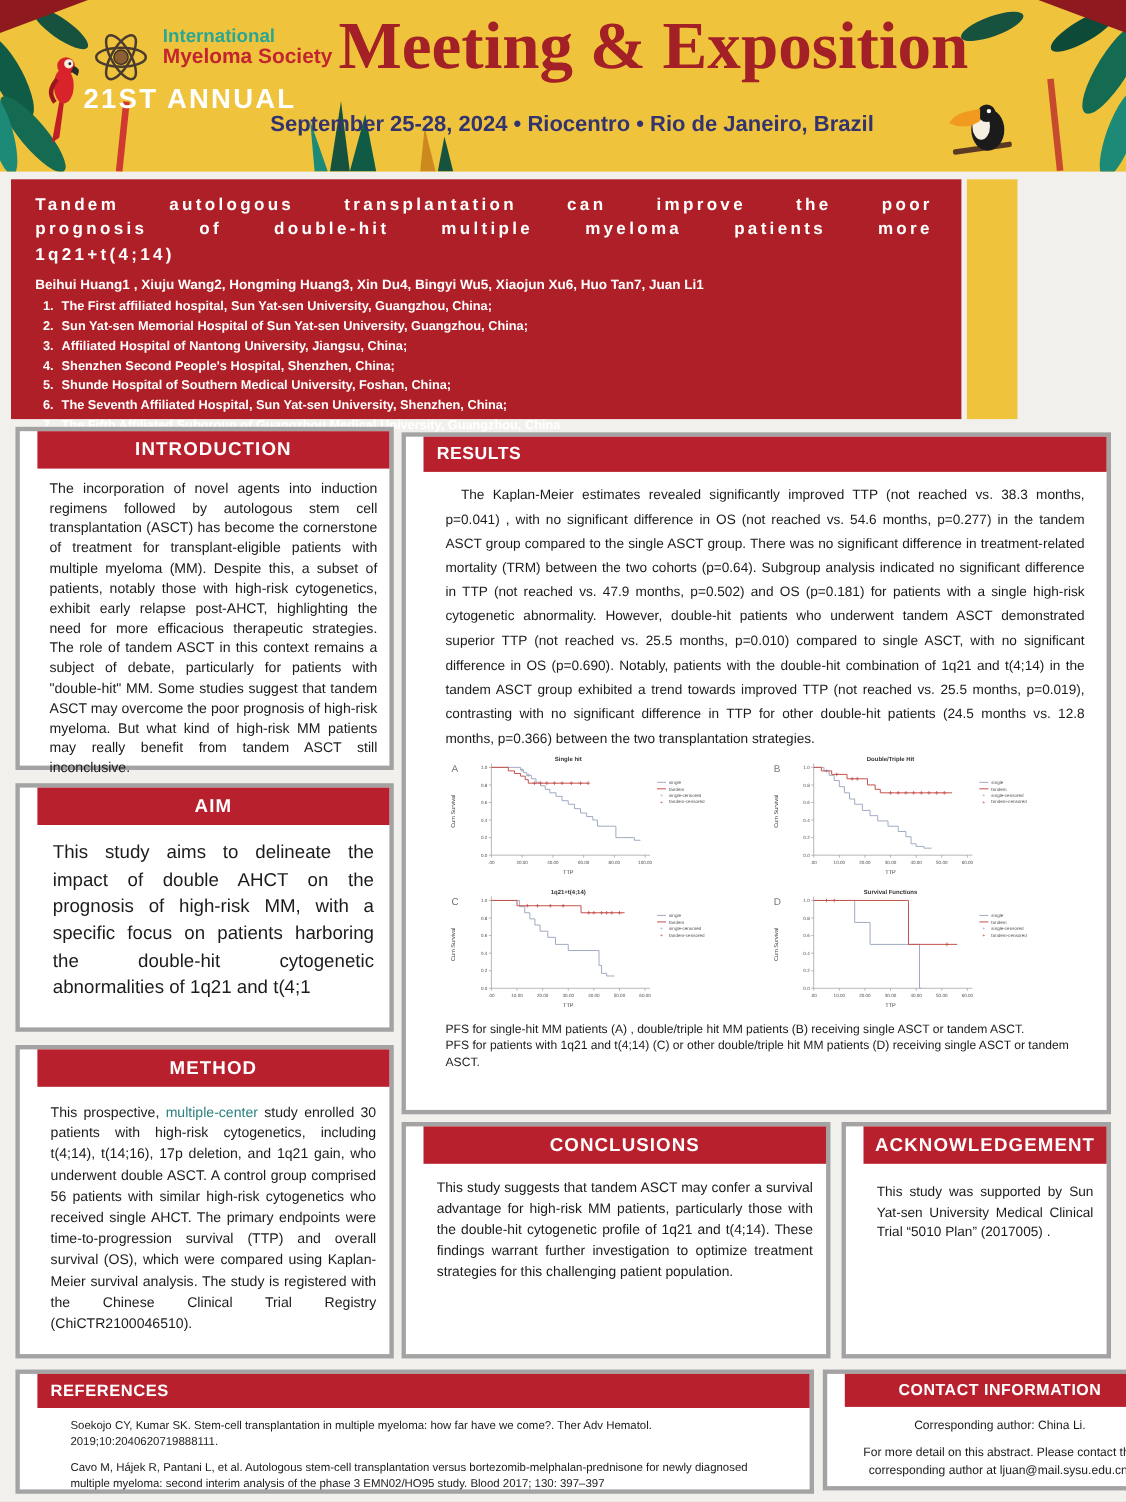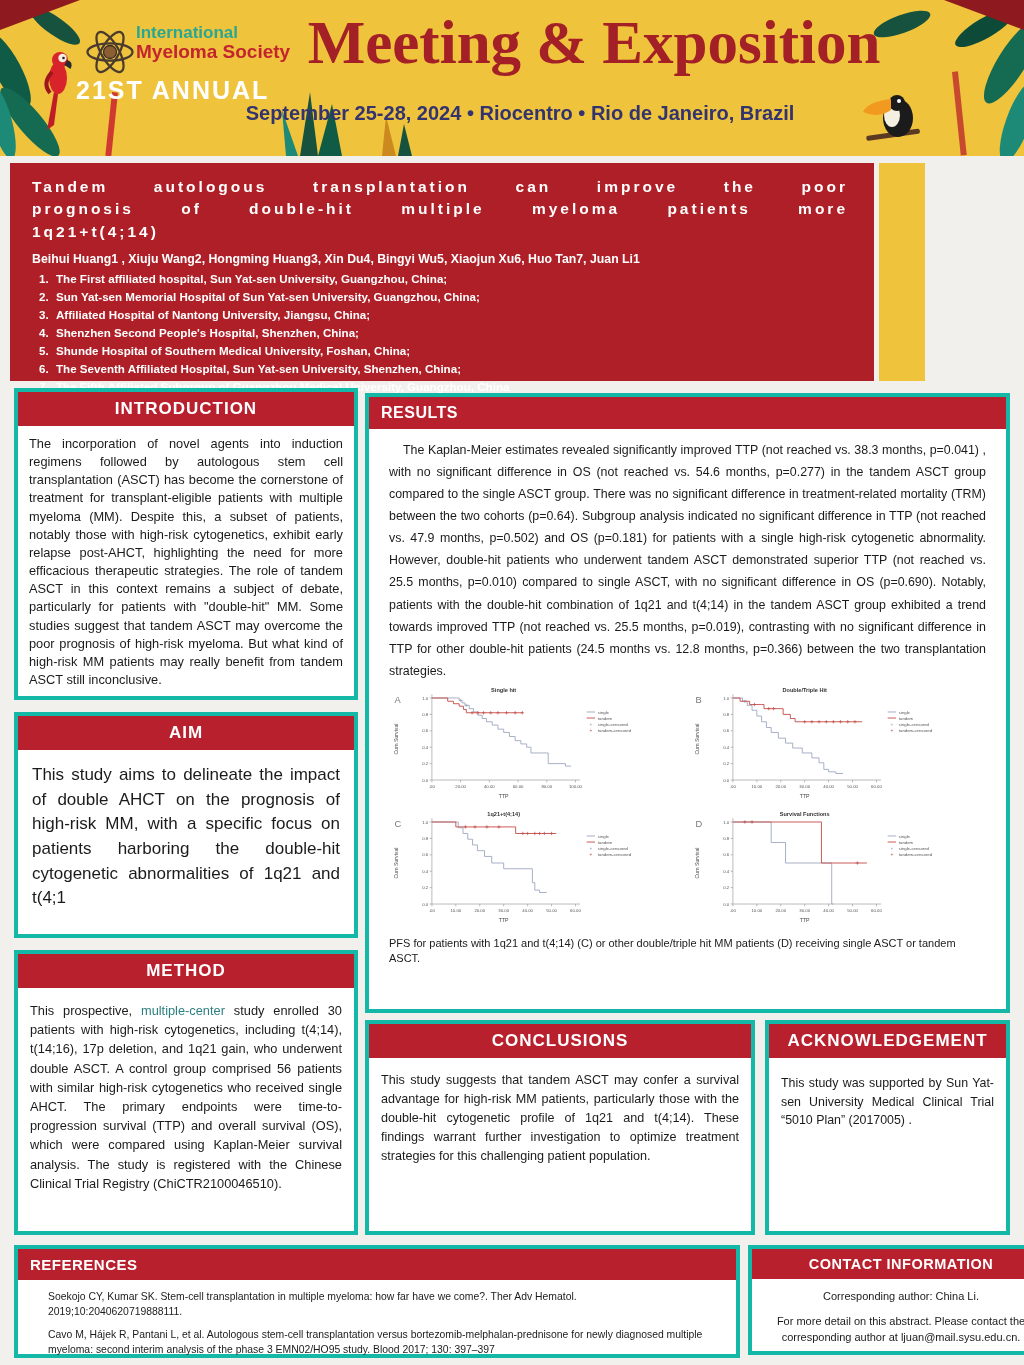--- a/index.html
+++ b/index.html
@@ -3,42 +3,42 @@
 <meta charset="utf-8">
 <style>
   html,body{margin:0;padding:0;background:#e6e4e0;font-family:"Liberation Sans",sans-serif;}
   .poster{position:relative;width:1024px;height:1365px;background:#f2f0ec;overflow:hidden;}
 
   
   .banner{position:absolute;left:0;top:0;width:1024px;height:156px;background:#F0C33C;overflow:hidden;}
   .banner-deco{position:absolute;left:0;top:0;width:1024px;height:156px;}
   .logo{position:absolute;left:84px;top:24px;display:flex;align-items:flex-start;}
   .atom{width:52px;height:52px;margin-top:2px;}
-  .logo-text{margin-left:0;line-height:1.08;}
+  .logo-text{margin-left:12px;line-height:1.08;}
   .logo-line1{color:#2AA792;font-weight:bold;font-size:17px;}
   .logo-line2{color:#C2252F;font-weight:bold;font-size:19px;}
   .annual{position:absolute;left:76px;top:76px;color:#ffffff;font-weight:bold;font-size:25px;letter-spacing:2px;}
   .banner-title{position:absolute;left:244px;top:8px;width:700px;text-align:center;
     font-family:"Liberation Serif",serif;font-weight:bold;font-size:61px;color:#A32026;}
   .banner-date{position:absolute;left:200px;top:102px;width:640px;text-align:center;
     font-weight:bold;font-size:20px;color:#33346E;}
 
   
   .title-block{position:absolute;left:10px;top:163px;width:864px;height:218px;background:#AF1F27;
     box-sizing:border-box;padding:13px 26px 8px 22px;color:#fff;}
   .yellow-strip{position:absolute;left:879px;top:163px;width:46px;height:218px;background:#F0C33C;}
   .tline{font-weight:bold;font-size:15.5px;letter-spacing:3px;word-spacing:8px;line-height:1.45;
     text-align:justify;text-align-last:justify;}
   .tline.last{text-align-last:left;}
   .authors{margin-top:9px;font-weight:bold;font-size:12.3px;}
   .affils{margin:6px 0 0 0;padding-left:20px;font-weight:bold;font-size:11.6px;}
   .affils li{margin:5px 0;line-height:1.12;padding-left:4px;}
 
   
-  .panel{position:absolute;background:#ffffff;border:4px solid #14b8a6;box-sizing:border-box;}
+  .panel{position:absolute;background:#ffffff;border:4px solid #a3a3a3;box-sizing:border-box;padding-left:16px;}
   .panel-header{background:#B9202E;color:#ffffff;font-weight:bold;}
   .panel-header.center{text-align:center;font-size:17px;letter-spacing:1px;padding:7px 0;}
   .panel-header.left{font-size:16px;letter-spacing:.5px;padding:7px 12px;}
   .panel-body{color:#1b1b1b;}
 
   .p-intro{left:14px;top:388px;width:344px;height:312px;}
   .p-intro .panel-body{padding:9px 11px;font-size:12.8px;line-height:1.42;text-align:justify;}
   .p-aim{left:14px;top:712px;width:344px;height:226px;}
   .p-aim .panel-body{padding:13px 14px;font-size:17px;line-height:1.45;text-align:justify;}
   .p-method{left:14px;top:950px;width:344px;height:285px;}
@@ -420,20 +420,21 @@
               <line x1="212" y1="36.5" x2="221" y2="36.5" stroke="#C5514B" stroke-width="1"></line>
               <text x="224" y="38.2" font-size="4.6" fill="#555">tandem</text>
               <text x="216.5" y="44.9" text-anchor="middle" font-size="5.2" fill="#9FAAC2">+</text>
               <text x="224" y="44.7" font-size="4.6" fill="#555">single-censored</text>
               <text x="216.5" y="51.4" text-anchor="middle" font-size="5.2" fill="#C5514B">+</text>
               <text x="224" y="51.2" font-size="4.6" fill="#555">tandem-censored</text>
             </svg>
           </figure>
       </div>
       <div class="caption">
+        <p>PFS for single-hit MM patients (A) , double/triple hit MM patients (B) receiving single ASCT or tandem ASCT.</p>
         <p>PFS for patients with 1q21 and t(4;14) (C) or other double/triple hit MM patients (D) receiving single ASCT or tandem ASCT.</p>
       </div>
     </div>
   </section>
 
   <section class="panel p-concl">
     <div class="panel-header center">CONCLUSIONS</div>
     <div class="panel-body">This study suggests that tandem ASCT may confer a survival advantage for high-risk MM patients, particularly those with the double-hit cytogenetic profile of 1q21 and t(4;14). These findings warrant further investigation to optimize treatment strategies for this challenging patient population.</div>
   </section>
 

